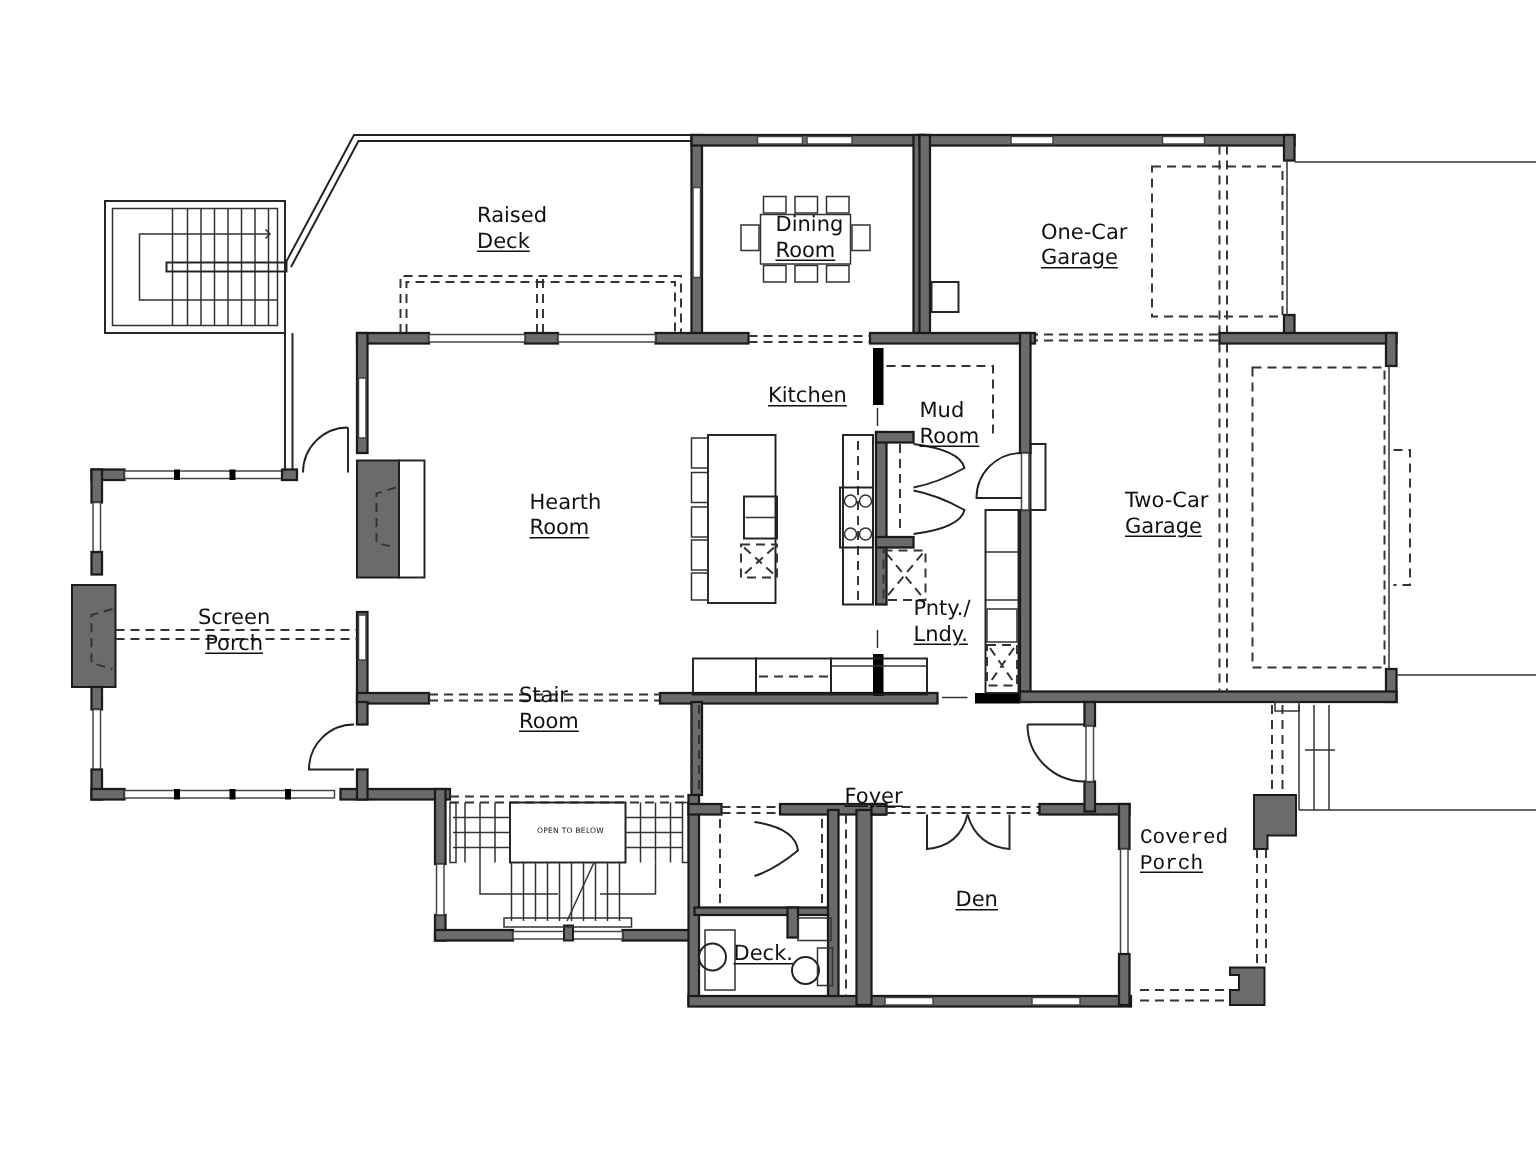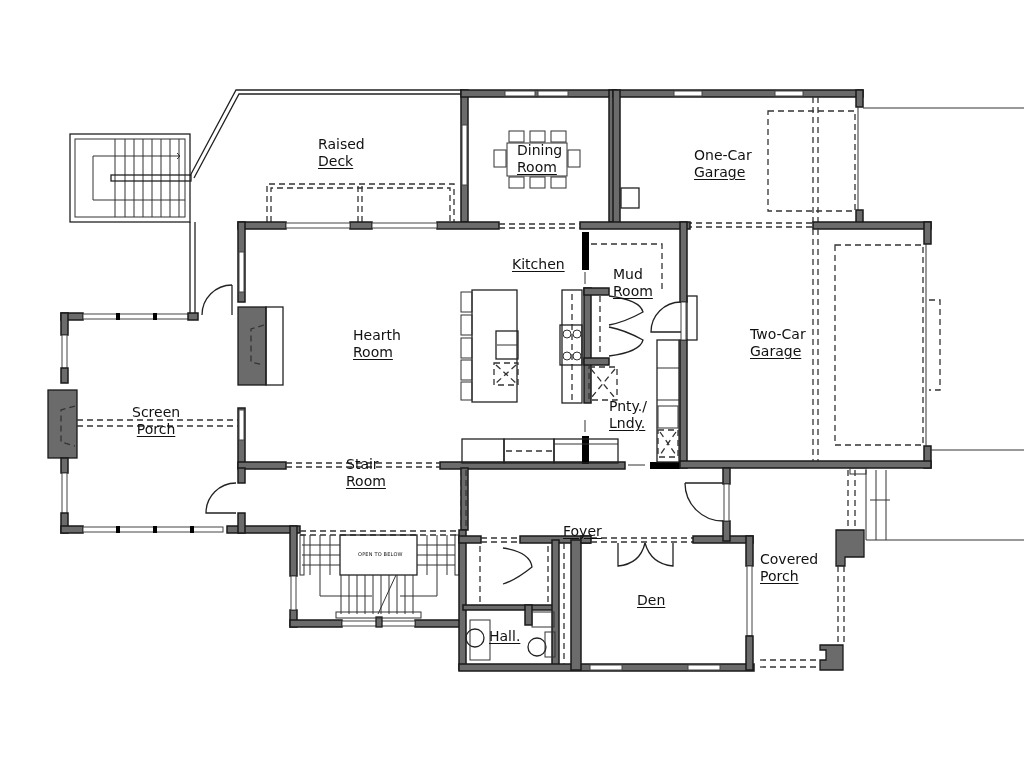--- a/index.html
+++ b/index.html
@@ -360,20 +360,20 @@
 <div class="lbl" style="left:346px;top:456px;">
   <span>Stair</span>
   <span>Room</span>
 </div>
 <div class="lbl" style="left:563px;top:491px;margin-top:32px;">
   <span>Foyer</span>
 </div>
 <div class="lbl" style="left:637px;top:592px;">
   <span>Den</span>
 </div>
-<div class="lbl" style="left:760px;top:551px;">
+<div class="lbl" style="left:760px;top:551px;font-family:Liberation Mono, monospace;">
   <span>Covered</span>
   <span>Porch</span>
 </div>
 <div class="lbl" style="left:489px;top:628px;">
-  <span>Hall.</span>
+  <span>Deck.</span>
 </div>
 <div class="small" style="left:358px;top:551px;">OPEN TO BELOW</div>
 
 </body></html>

